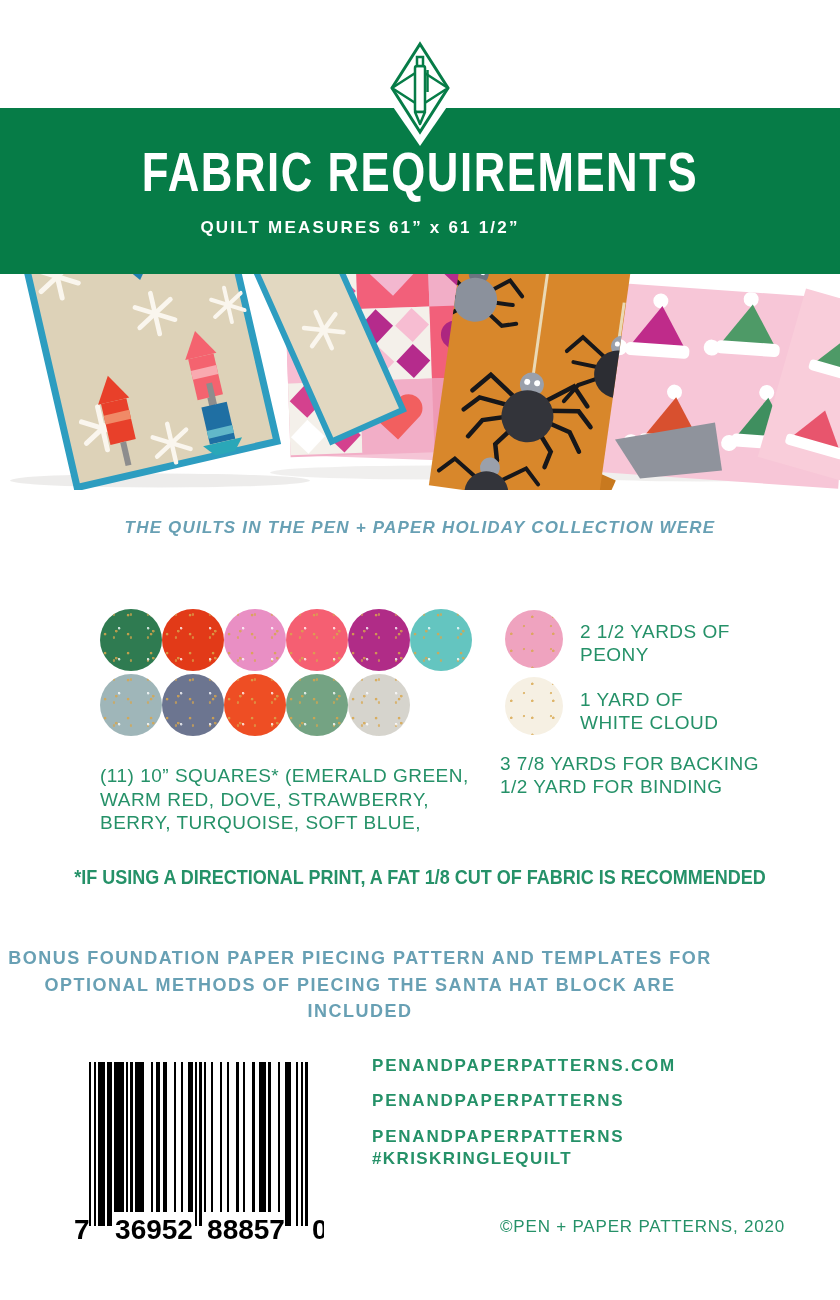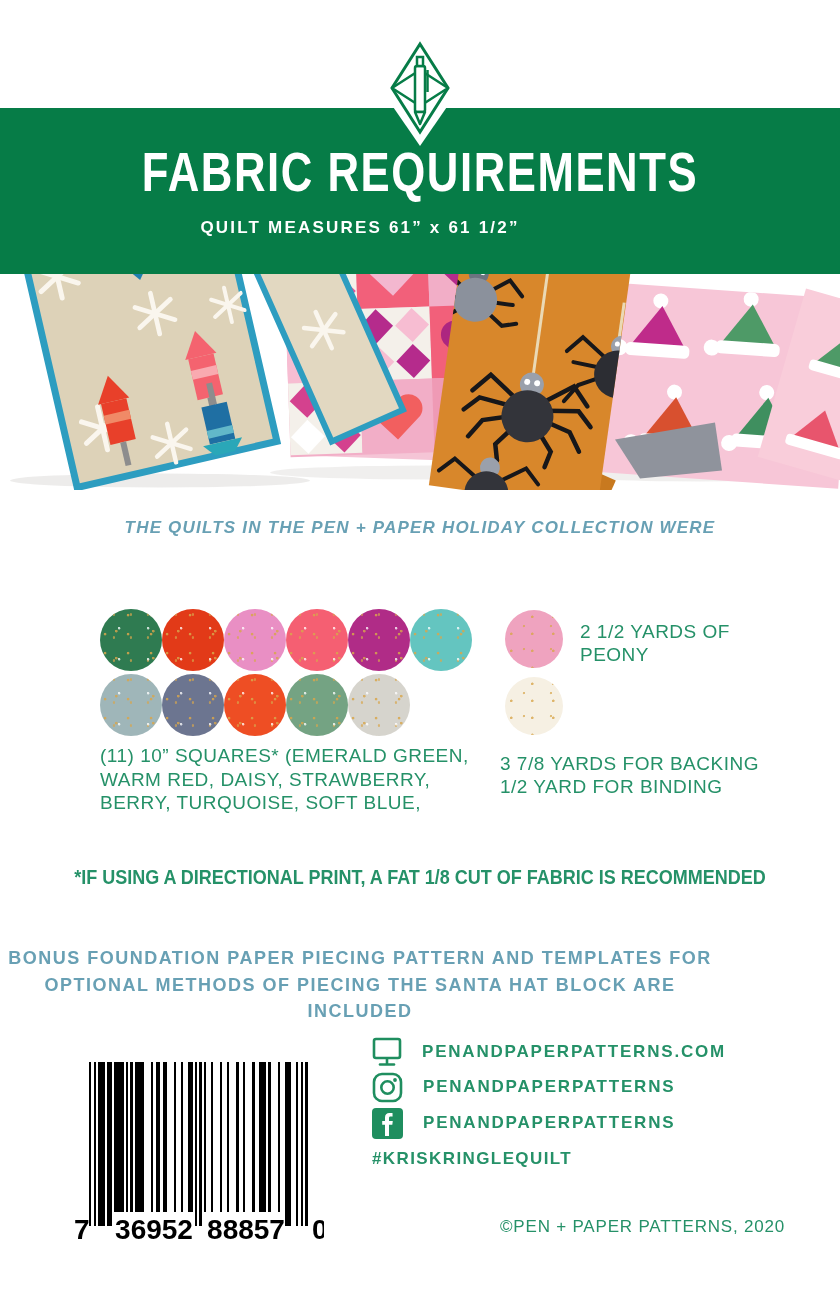--- a/index.html
+++ b/index.html
@@ -29,21 +29,21 @@
   .row1{top:609px;} .row2{top:674px;}
   .swatch{width:62px;height:62px;border-radius:50%;position:relative;flex:0 0 auto;}
   .swatch::after{content:"";position:absolute;inset:0;border-radius:50%;
     background-image:
       radial-gradient(circle at 22% 32%, rgba(216,166,76,.85) 1px, transparent 1.7px),
       radial-gradient(circle at 66% 62%, rgba(255,255,255,.75) 1px, transparent 1.6px),
       radial-gradient(circle at 44% 82%, rgba(216,166,76,.8) 1px, transparent 1.7px),
       radial-gradient(circle at 82% 24%, rgba(216,166,76,.7) 1px, transparent 1.5px);
     background-size:23px 19px,29px 31px,37px 27px,17px 23px;}
 
-  .note{position:absolute;left:100px;top:744px;color:var(--text-green);
+  .note{position:absolute;left:100px;top:764px;color:var(--text-green);
         font-size:19px;line-height:23.5px;letter-spacing:.5px;}
 
   .yard-circle{position:absolute;width:58px;height:58px;border-radius:50%;}
   .yard-circle.peony{left:505px;top:610px;}
   .yard-circle.cloud{left:505px;top:677px;}
   .yard-circle::after{content:"";position:absolute;inset:0;border-radius:50%;
     background-image:
       radial-gradient(circle at 30% 40%, rgba(216,166,76,.8) 1px, transparent 1.6px),
       radial-gradient(circle at 70% 70%, rgba(216,166,76,.7) 1px, transparent 1.5px);
     background-size:21px 17px,27px 23px;}
@@ -53,21 +53,21 @@
   .backing{position:absolute;left:500px;top:752px;color:var(--text-green);
         font-size:19px;line-height:23px;letter-spacing:.5px;}
 
   .footnote{position:absolute;left:0;top:866px;width:840px;text-align:center;
         color:var(--text-green);font-size:20px;font-weight:bold;letter-spacing:0;
         transform:scaleX(.9);transform-origin:center;white-space:nowrap;}
 
   .bonus{position:absolute;left:0;top:945px;width:720px;text-align:center;
         color:var(--text-teal);font-size:18px;font-weight:bold;letter-spacing:1.5px;line-height:26.5px;}
 
-  .social-row{position:absolute;left:372px;height:32px;display:flex;align-items:center;gap:20px;}
+  .social-row{position:absolute;left:372px;height:32px;display:flex;align-items:flex-end;gap:20px;flex-direction:column;}
   .sr1{top:1036px;} .sr2{top:1071px;} .sr3{top:1107px;}
   .social-label{color:var(--text-green);font-size:17px;font-weight:bold;letter-spacing:1.8px;white-space:nowrap;}
   .hashtag{position:absolute;left:372px;top:1149px;color:var(--text-green);
         font-size:17px;font-weight:bold;letter-spacing:1.4px;}
 
   .barcode{position:absolute;left:72px;top:1062px;}
   .copyright{position:absolute;right:55px;top:1217px;color:var(--text-green);
         font-size:17px;font-weight:normal;letter-spacing:.8px;}
 </style>
 </head>
@@ -318,30 +318,34 @@
   <div class="swatch-row row2">
     <div class="swatch" style="background: rgb(159, 182, 185);"></div>
     <div class="swatch" style="background: rgb(108, 117, 144);"></div>
     <div class="swatch" style="background: rgb(238, 78, 36);"></div>
     <div class="swatch" style="background: rgb(116, 163, 131);"></div>
     <div class="swatch" style="background: rgb(214, 212, 205);"></div>
   </div>
 
   <div class="note">
     <div>(11) 10” SQUARES* (EMERALD GREEN,</div>
-    <div>WARM RED, DAISY, STRAWBERRY,</div>
+    <div>WARM RED, DOVE, STRAWBERRY,</div>
     <div>BERRY, TURQUOISE, SOFT BLUE,</div>
   </div>
 
   <div class="yard-circle peony" style="background: rgb(239, 163, 191);"></div>
   <div class="yard-label peony">
     <div>2 1/2 YARDS OF</div>
     <div>PEONY</div>
   </div>
   <div class="yard-circle cloud" style="background: rgb(246, 240, 227);"></div>
+  <div class="yard-label cloud">
+    <div>1 YARD OF</div>
+    <div>WHITE CLOUD</div>
+  </div>
   <div class="backing">
     <div>3 7/8 YARDS FOR BACKING</div>
     <div>1/2 YARD FOR BINDING</div>
   </div>
 
   <div class="footnote">*IF USING A DIRECTIONAL PRINT, A FAT 1/8 CUT OF FABRIC IS RECOMMENDED</div>
 
   <div class="bonus">
     <span style="display:block">BONUS FOUNDATION PAPER PIECING PATTERN AND TEMPLATES FOR</span>
     <span style="display:block">OPTIONAL METHODS OF PIECING THE SANTA HAT BLOCK ARE INCLUDED</span>

